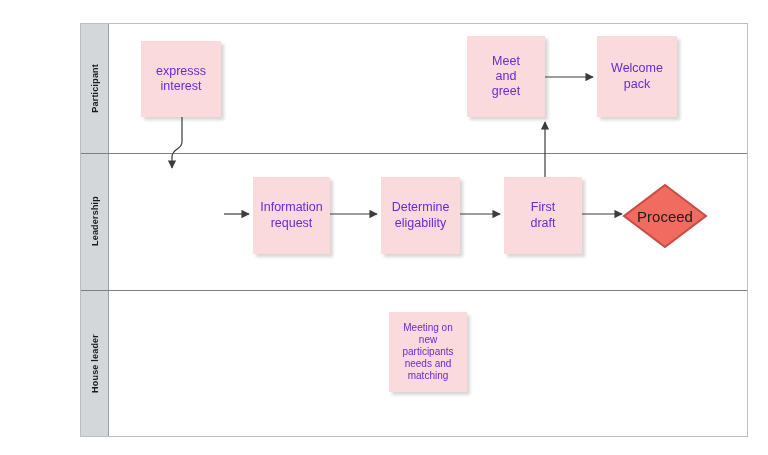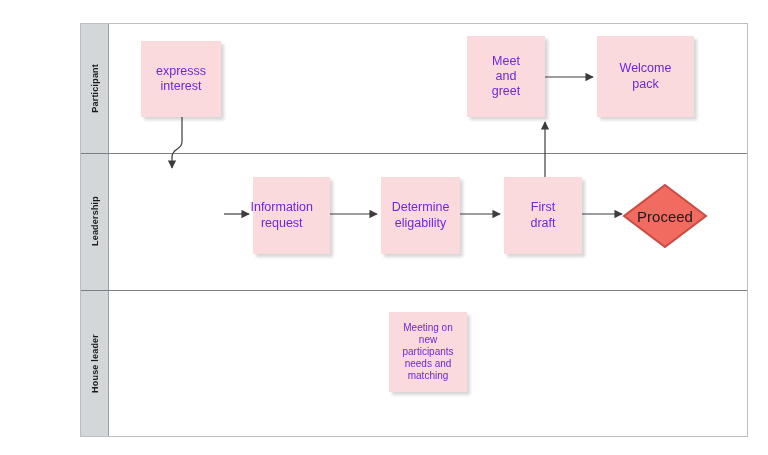--- a/index.html
+++ b/index.html
@@ -139,26 +139,26 @@
   </div>
 
   <div class="node sz-normal" style="left:141px; top:41px; width:80px; height:76px;">
     <span class="node-label">expresss interest</span>
   </div>
 
   <div class="node sz-normal" style="left:467px; top:36px; width:78px; height:81px;">
     <span class="node-label">Meet and greet</span>
   </div>
 
-  <div class="node sz-normal" style="left:597px; top:36px; width:97px; height:81px;justify-content:center;">
+  <div class="node sz-normal" style="left:597px; top:36px; width:80px; height:81px;justify-content:center;">
     <span class="node-label">Welcome pack</span>
   </div>
 
 
-  <div class="node sz-normal" style="left:253px; top:177px; width:77px; height:77px;justify-content:flex-end;">
+  <div class="node sz-normal" style="left:253px; top:177px; width:77px; height:77px;">
     <span class="node-label">Information request</span>
   </div>
 
   <div class="node sz-normal" style="left:504px; top:177px; width:78px; height:77px;">
     <span class="node-label">First draft</span>
   </div>
 
   <div class="node sz-normal" style="left:381px; top:177px; width:79px; height:77px;">
     <span class="node-label">Determine eligability</span>
   </div>

